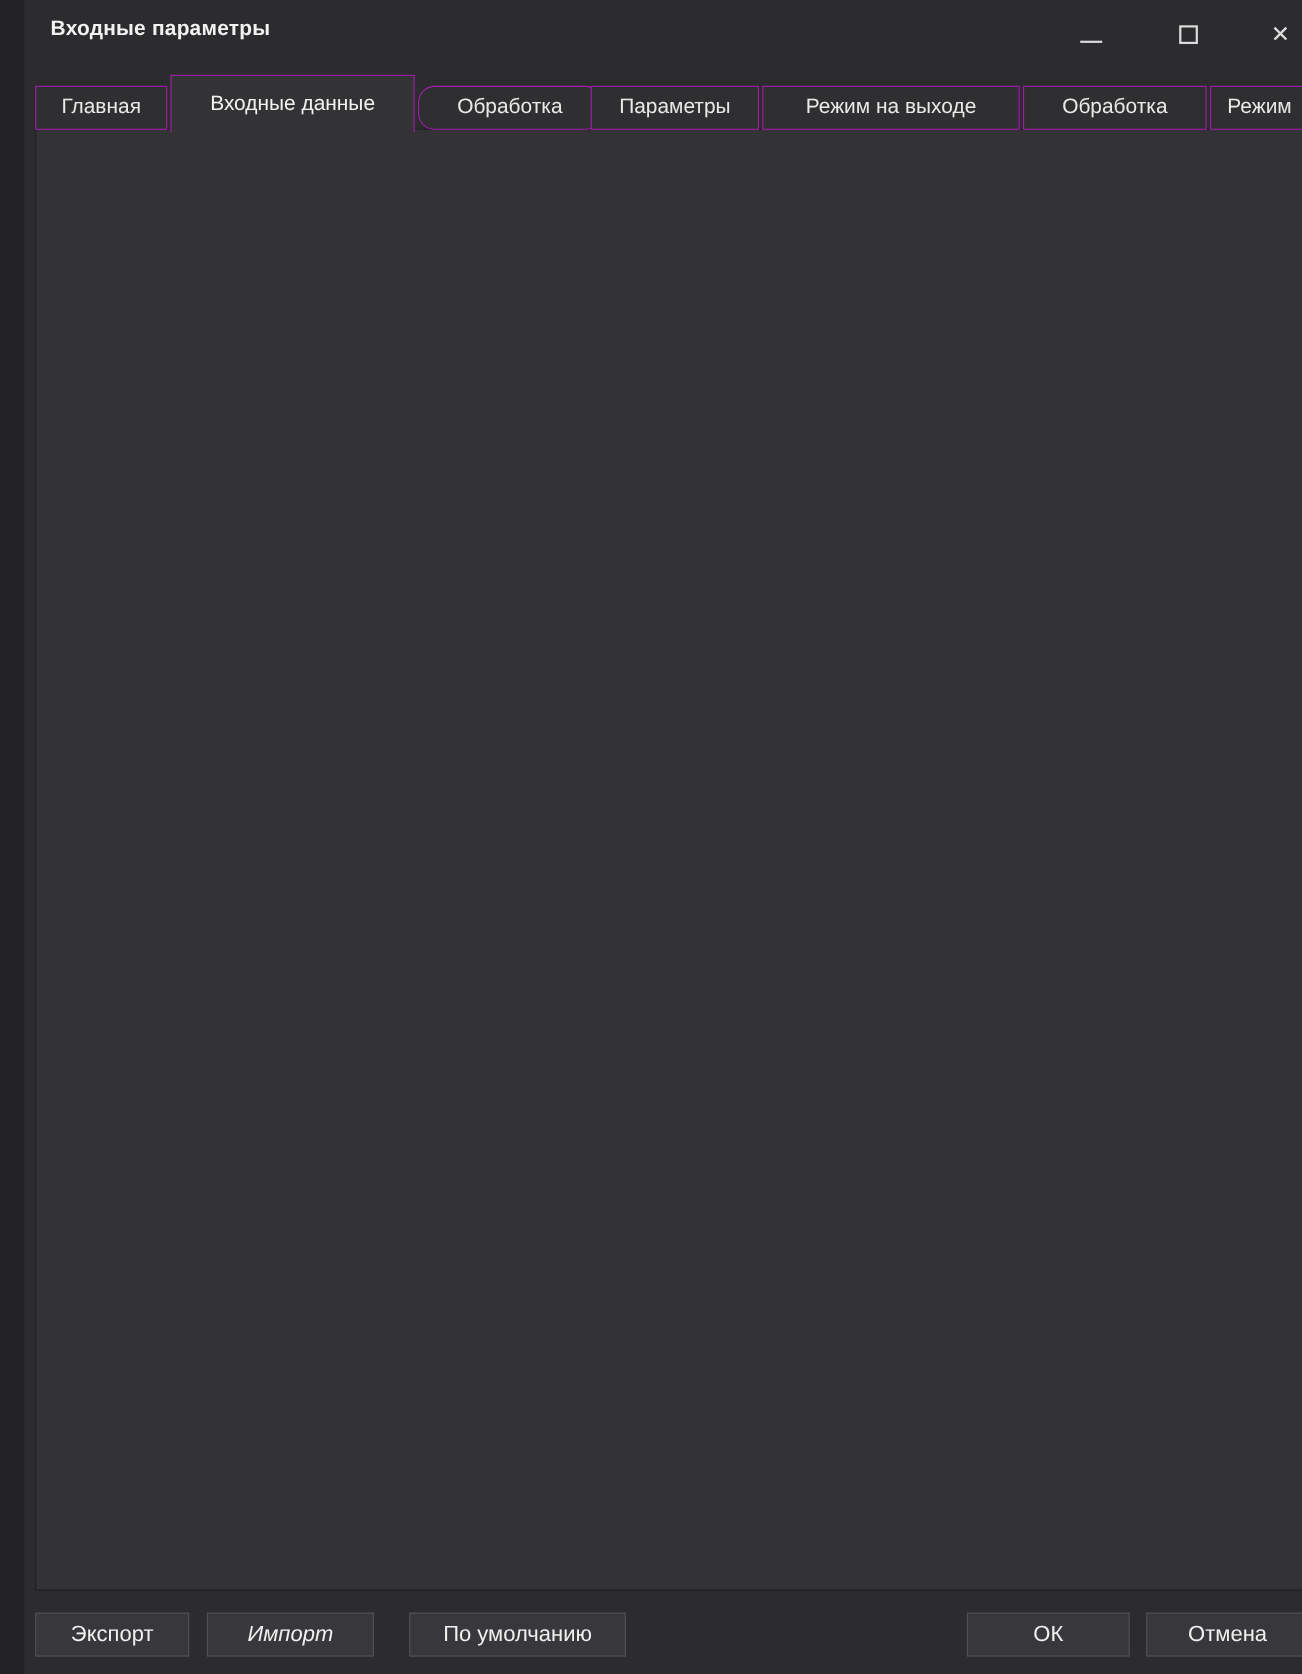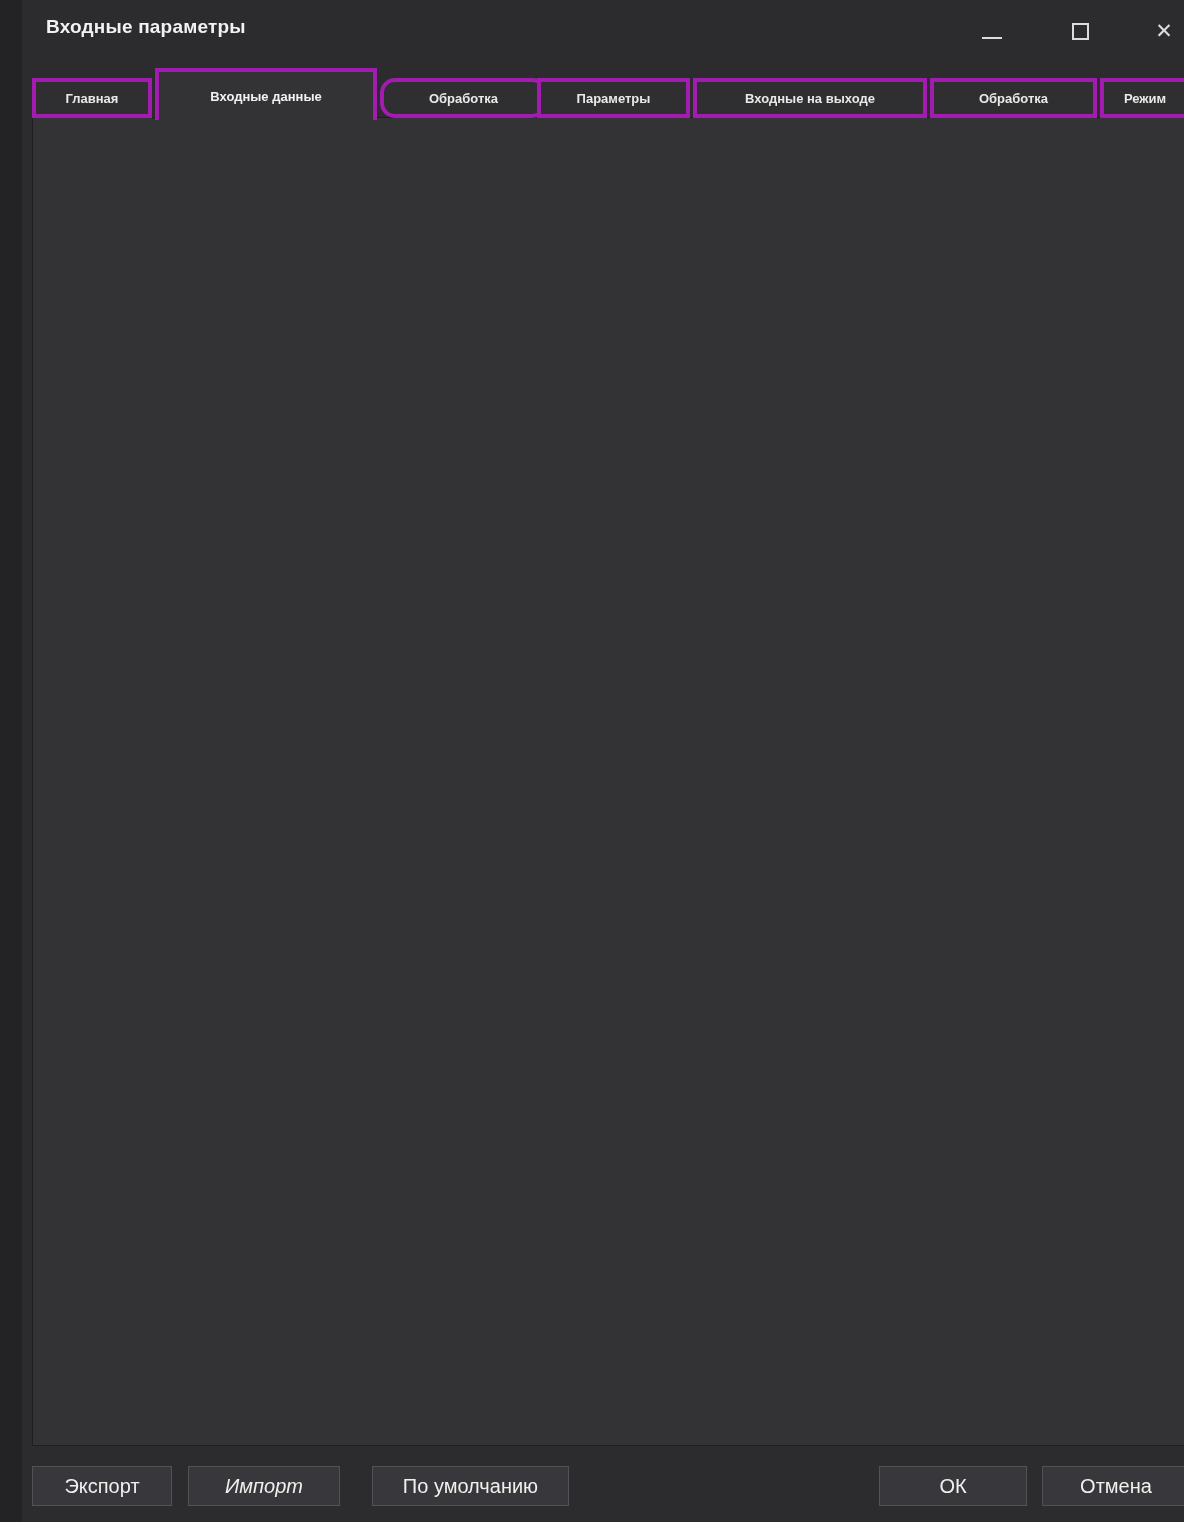--- a/index.html
+++ b/index.html
@@ -20,23 +20,23 @@
   .glyph-min { width:20px; height:2px; background:#dcdcdc; margin-top:14px; }
   .glyph-max { width:17px; height:17px; border:2px solid #dcdcdc; }
   .glyph-close { color:#dcdcdc; font-size:21px; line-height:21px; font-family:"DejaVu Sans",sans-serif; }
   
   .panel {
     position:absolute; left:10px; top:117px; width:1164px; height:1329px;
     background:#333336; border:1px solid #1f1f22; z-index:1;
   }
   .tab {
     position:absolute; top:78px; height:40px; z-index:2;
-    background:#2f2f32; border:4px solid #a21caf;
-    display:flex; align-items:center; justify-content:center;
-    font-size:13px; color:#e9e9e7;font-weight:bold;
+    background:#2f2f32; border:1px solid #a21caf;
+    display:flex; align-items:center; justify-content:center;
+    font-size:19px; color:#e9e9e7;
   }
   .tab.active {
     top:68px; height:52px; background:#333336; border-bottom:none; z-index:3; color:#f2f2f0;
   }
   .tab1 { left:10px;   width:120px; }
   .tab2 { left:133px;  width:222px; }
   .tab3 { left:358px;  width:167px;border-radius:15px; }
   .tab4 { left:515px;  width:153px; }
   .tab5 { left:671px;  width:234px; }
   .tab6 { left:908px;  width:167px; }
@@ -125,21 +125,21 @@
   <div class="win-btn btn-close">
       <div class="glyph-close">✕</div>
     </div>
 
   <div class="panel"></div>
 
   <div class="tab tab1">Главная</div>
   <div class="tab tab2 active">Входные данные</div>
   <div class="tab tab3">Обработка</div>
   <div class="tab tab4">Параметры</div>
-  <div class="tab tab5">Входные на выходе</div>
+  <div class="tab tab5">Режим на выходе</div>
   <div class="tab tab6">Обработка</div>
   <div class="tab tab7">Режим</div>
 
   <div class="help-icon" style="left:40px; top:146px;">?</div>
   <div class="lbl" style="left:95px; top:150px; width:262px;">Откуда брать входные данные?</div>
 
   <div class="radio-row" style="top:160px;">
     <span class="radio selected">
         <span class="dot"></span>
       </span>

